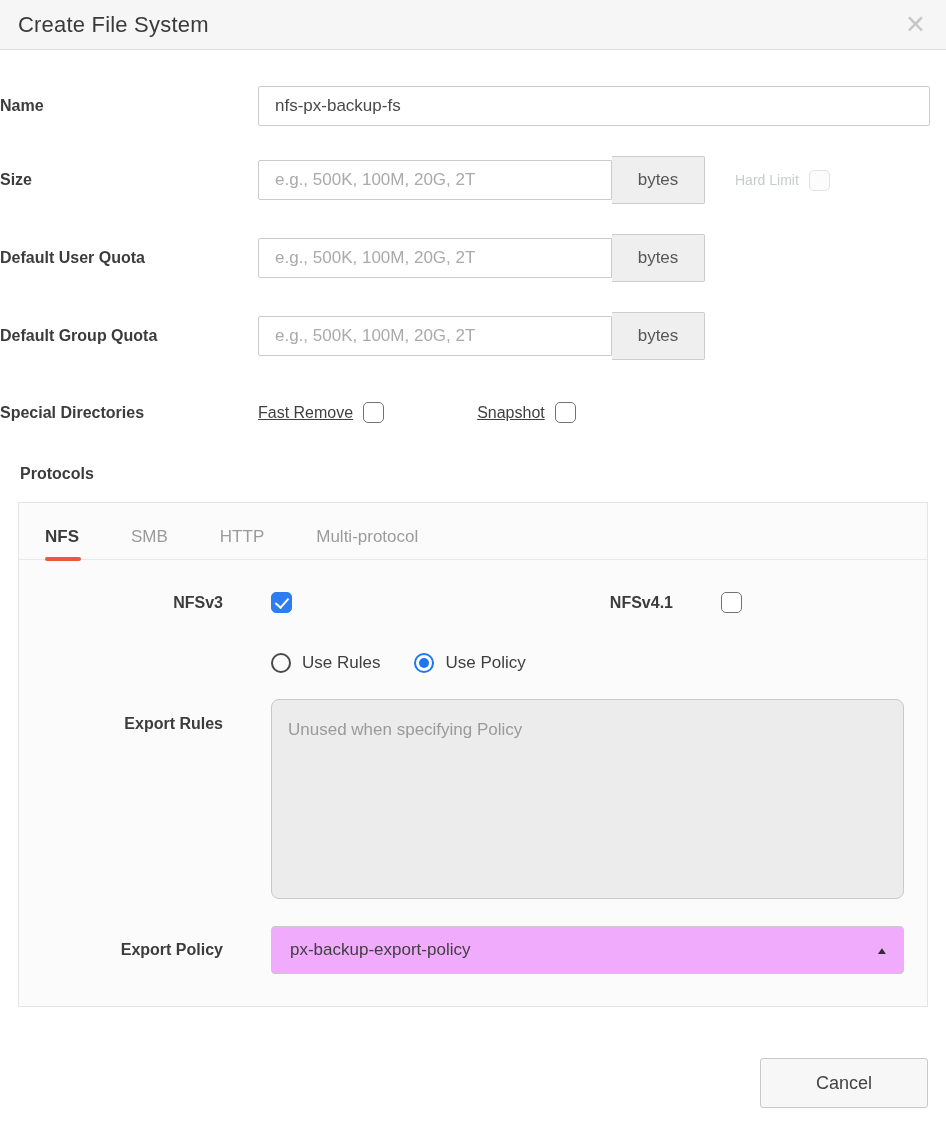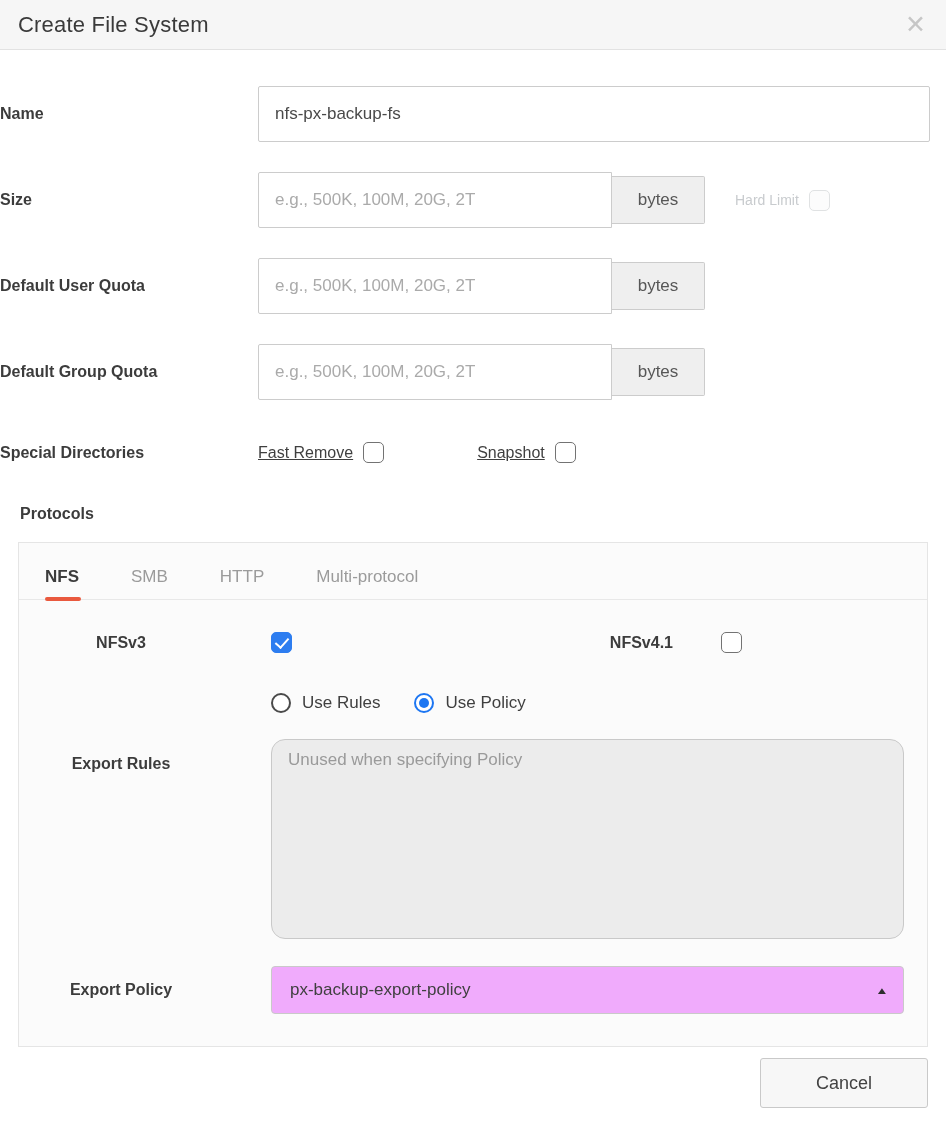--- a/index.html
+++ b/index.html
@@ -11,21 +11,21 @@
     display:flex; align-items:center; justify-content:space-between; padding:0 16px 0 18px; }
   .dlg-title { font-size:22px; color:#3a3a3a; font-weight:400; letter-spacing:.2px; }
   .close-x { font-size:25px; color:#c6c6c6; cursor:pointer; line-height:1; font-weight:400; padding:2px 4px; }
 
   
   .form-area { padding-top:36px; }
   .frow { display:flex; align-items:center; margin-bottom:30px; }
   .flabel { width:210px; text-align:left; font-size:16px; font-weight:700; color:#3c3c3c; flex:0 0 210px; }
   .fctrl { margin-left:48px; display:flex; align-items:center; }
 
-  .txt-input { height:56px; border:1px solid #cccccc; border-radius:2px; font-size:17px; color:#4a4a4a;
+  .txt-input { height:40px; border:1px solid #cccccc; border-radius:2px; font-size:17px; color:#4a4a4a;
     padding:16px 16px; font-family:"Liberation Sans", sans-serif; outline:none; background:#fff; }
   .txt-input::placeholder { color:#aaaaaa; }
   .name-input { width:672px; }
   .size-input { width:354px; border-radius:2px 0 0 2px; }
   .addon { height:48px; width:93px; background:#efefef; border:1px solid #cccccc; border-left:none;
     display:flex; align-items:center; justify-content:center; font-size:17px; color:#575757; border-radius:0 2px 2px 0; }
 
   .hard-limit { margin-left:30px; display:flex; align-items:center; }
   .hard-limit-label { font-size:14px; color:#c8cbce; font-weight:400; }
   .cbx { width:21px; height:21px; border:1.5px solid #737373; border-radius:5px; background:#fff; margin-left:10px; flex:0 0 auto; }
@@ -41,40 +41,40 @@
   
   .protocols-label { font-size:16px; font-weight:700; color:#3c3c3c; margin:42px 0 0 20px; }
   .proto-panel { width:910px; margin:19px auto 0 18px; background:#fbfbfb; border:1px solid #e5e5e5; padding-bottom:32px; }
   .tabs { display:flex; padding:24px 0 0 26px; border-bottom:1px solid #e8e8e8; }
   .tab { font-size:17px; color:#9b9b9b; padding-bottom:12px; margin-right:0; cursor:pointer; position:relative; }
   .tab + .tab { margin-left:52px; }
   .tab.active { color:#3c3c3c; font-weight:700; }
   .tab.active::after { content:""; position:absolute; left:0; right:-2px; bottom:-2px; height:4px; background:#e9593e; border-radius:2px; }
 
   .prow { display:flex; align-items:center; }
-  .plabel { width:204px; text-align:center; font-size:16px; font-weight:700; color:#3c3c3c; flex:0 0 204px; }
+  .plabel { width:204px; text-align:right; font-size:16px; font-weight:700; color:#3c3c3c; flex:0 0 204px; }
   .pctrl { margin-left:48px; display:flex; align-items:center; }
 
   .nfsv-row { margin-top:32px; }
   .plabel2 { width:381px; text-align:right; font-size:16px; font-weight:700; color:#3c3c3c; flex:0 0 381px; }
   .nfsv-row .cbx { margin-left:48px; }
   .nfsv-row .cbx:first-of-type { margin-left:48px; }
 
   .radio-row { margin-top:40px; margin-left:252px; display:flex; align-items:center; }
   .radio { width:20px; height:20px; border-radius:50%; border:2px solid #4a4a4a; background:#fff; flex:0 0 auto; }
   .radio.checked { border:2px solid #1d76f2; position:relative; }
   .radio.checked::after { content:""; position:absolute; left:3px; top:3px; width:10px; height:10px; border-radius:50%; background:#1d76f2; }
   .radio-label { font-size:17px; color:#3f3f3f; margin-left:11px; }
   .radio-group { display:flex; align-items:center; }
   .radio-group + .radio-group { margin-left:34px; }
 
   .rules-row { margin-top:26px; align-items:flex-start; }
   .rules-row .plabel { margin-top:16px; }
-  .rules-textarea { width:633px; height:200px; background:#ececec; border:1px solid #c9c9c9; border-radius:14px;
-    font-size:17px; color:#6d6d6d; padding:10px 16px; resize:none; font-family:"Liberation Sans", sans-serif; outline:none; }
+  .rules-textarea { width:633px; height:200px; background:#ececec; border:1px solid #c9c9c9; border-radius:8px;
+    font-size:17px; color:#6d6d6d; padding:20px 16px; resize:none; font-family:"Liberation Sans", sans-serif; outline:none; }
   .rules-textarea::placeholder { color:#9a9a9a; }
 
   .policy-row { margin-top:27px; }
   .policy-select { width:633px; height:48px; background:#f0abfc; border:1px solid #c9c9c9; border-radius:4px;
     display:flex; align-items:center; justify-content:space-between; padding:0 16px 0 18px; cursor:pointer; }
   .policy-value { font-size:17px; color:#3f3f3f; }
   .caret-up { font-size:10px; color:#2e2e2e; transform:scaleX(1.35); }
 
   
   .footer { position:absolute; right:18px; bottom:18px; display:flex; }

